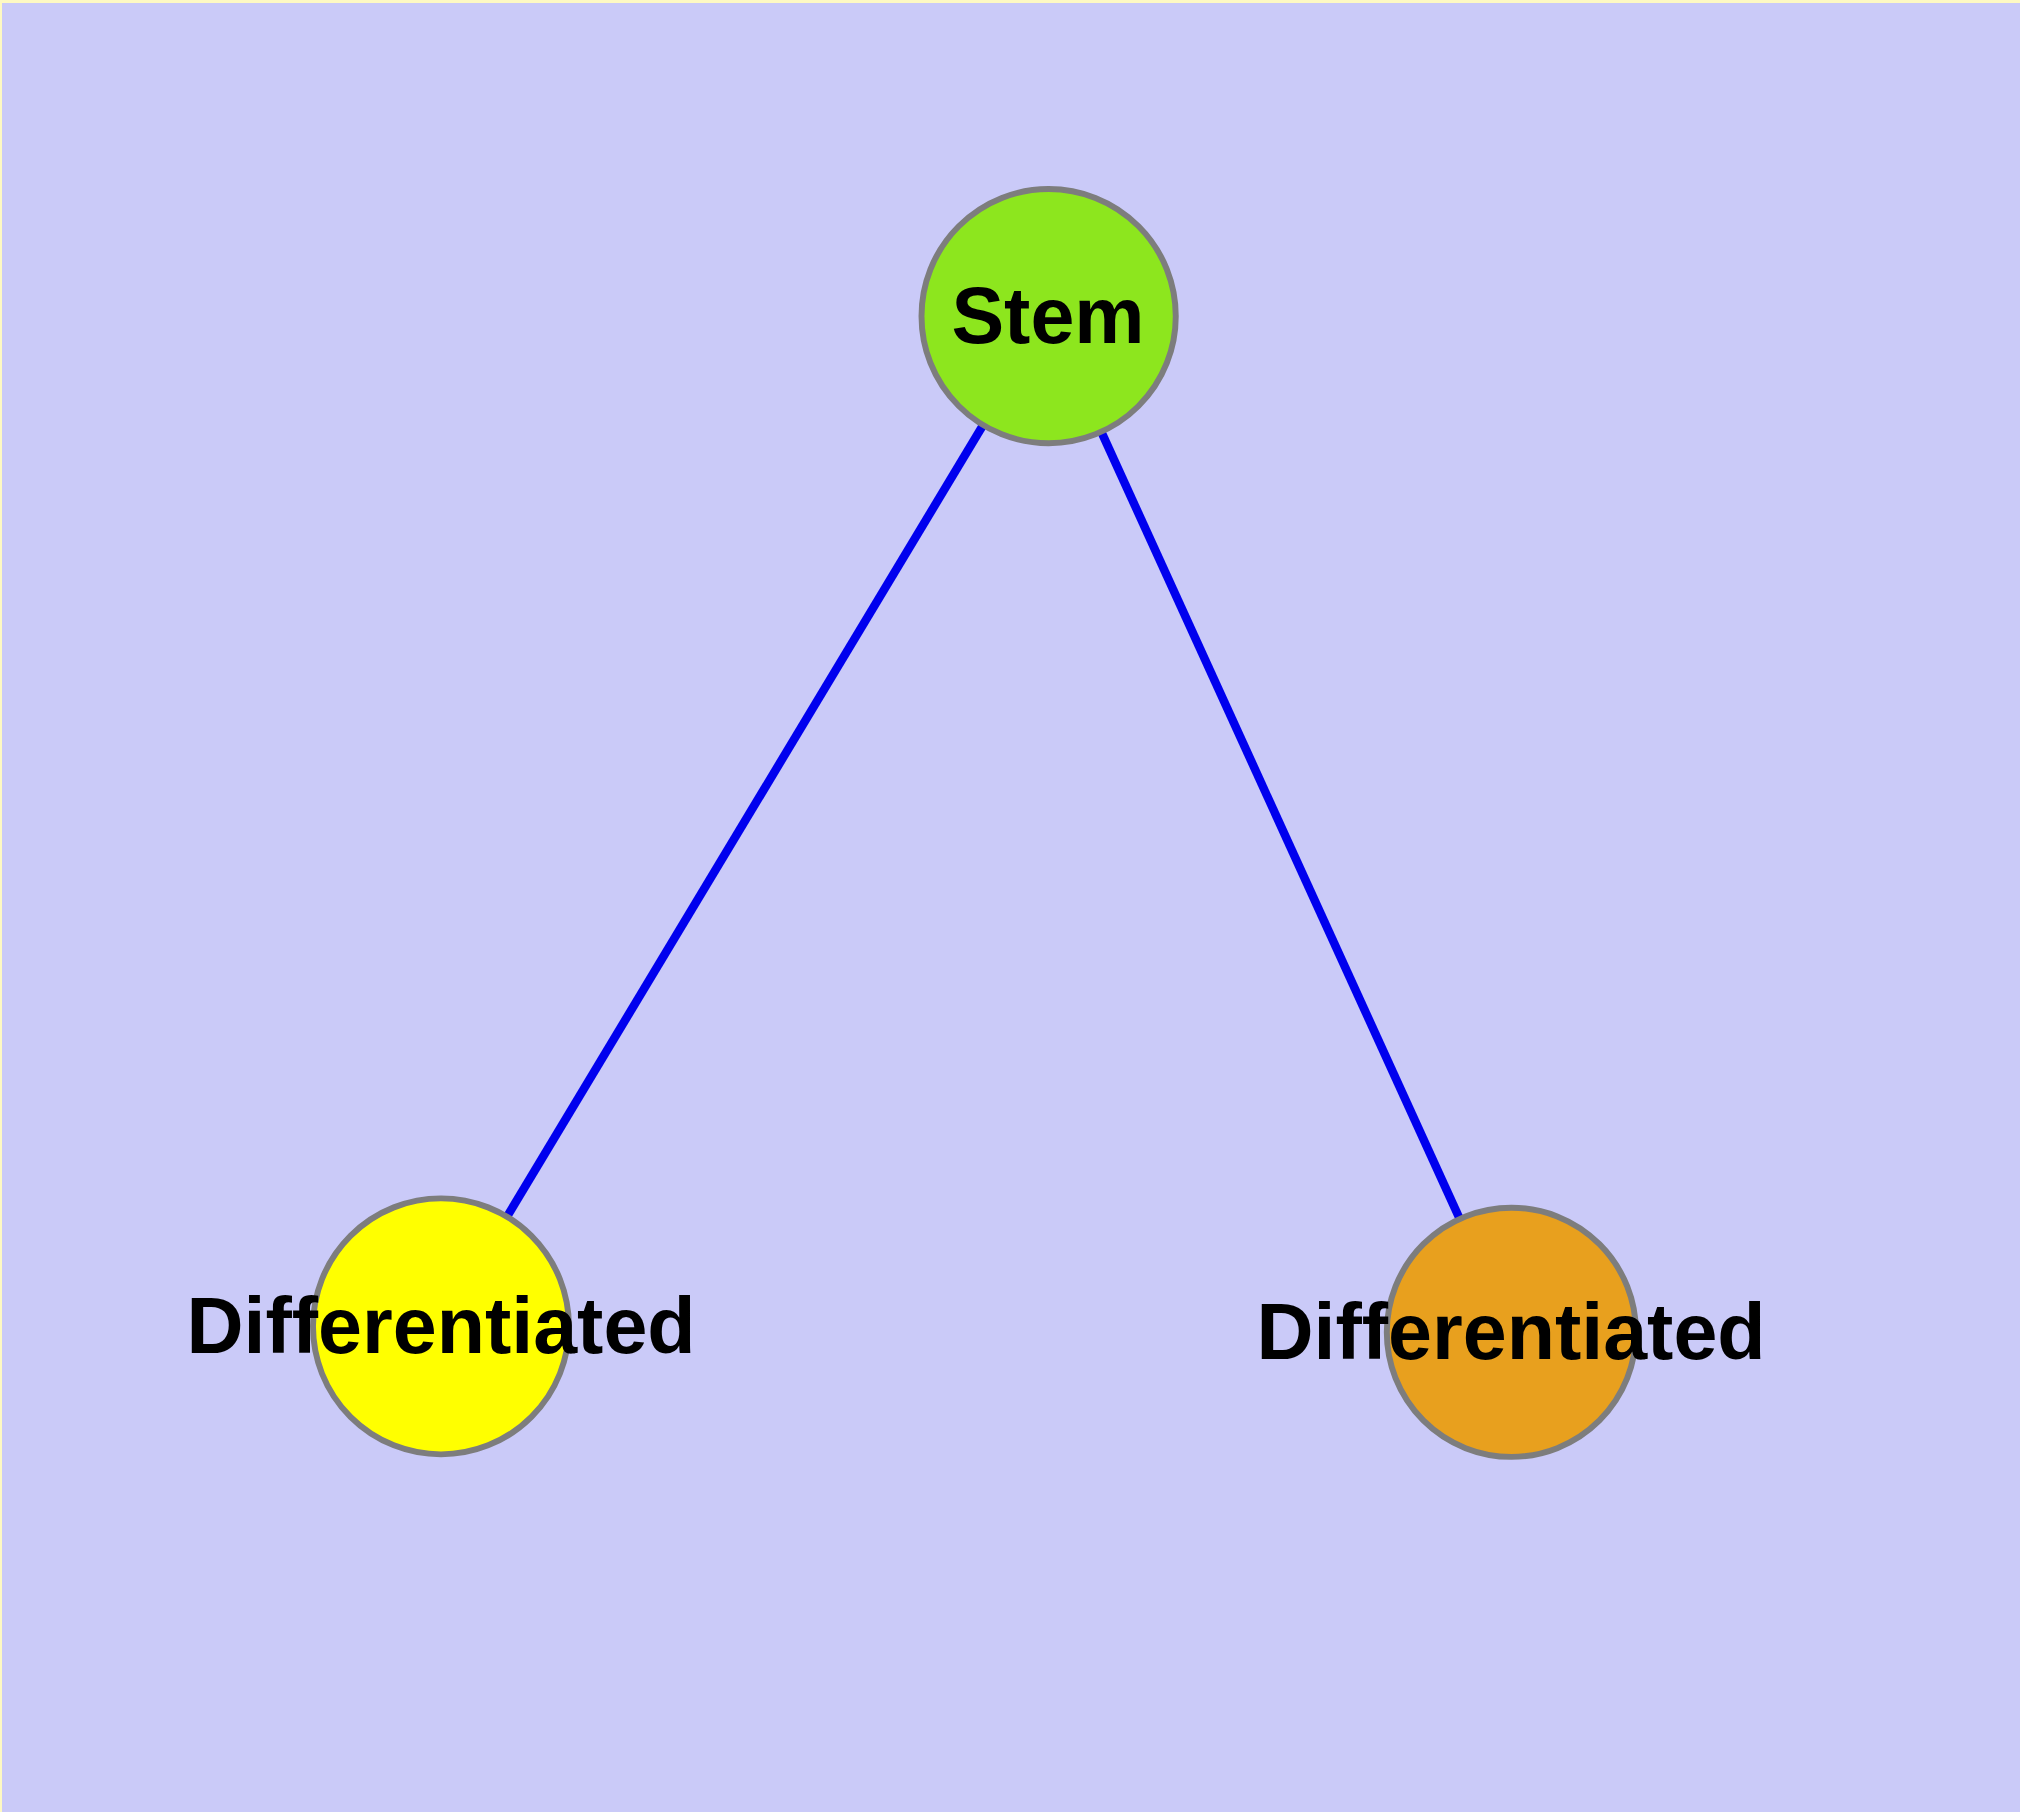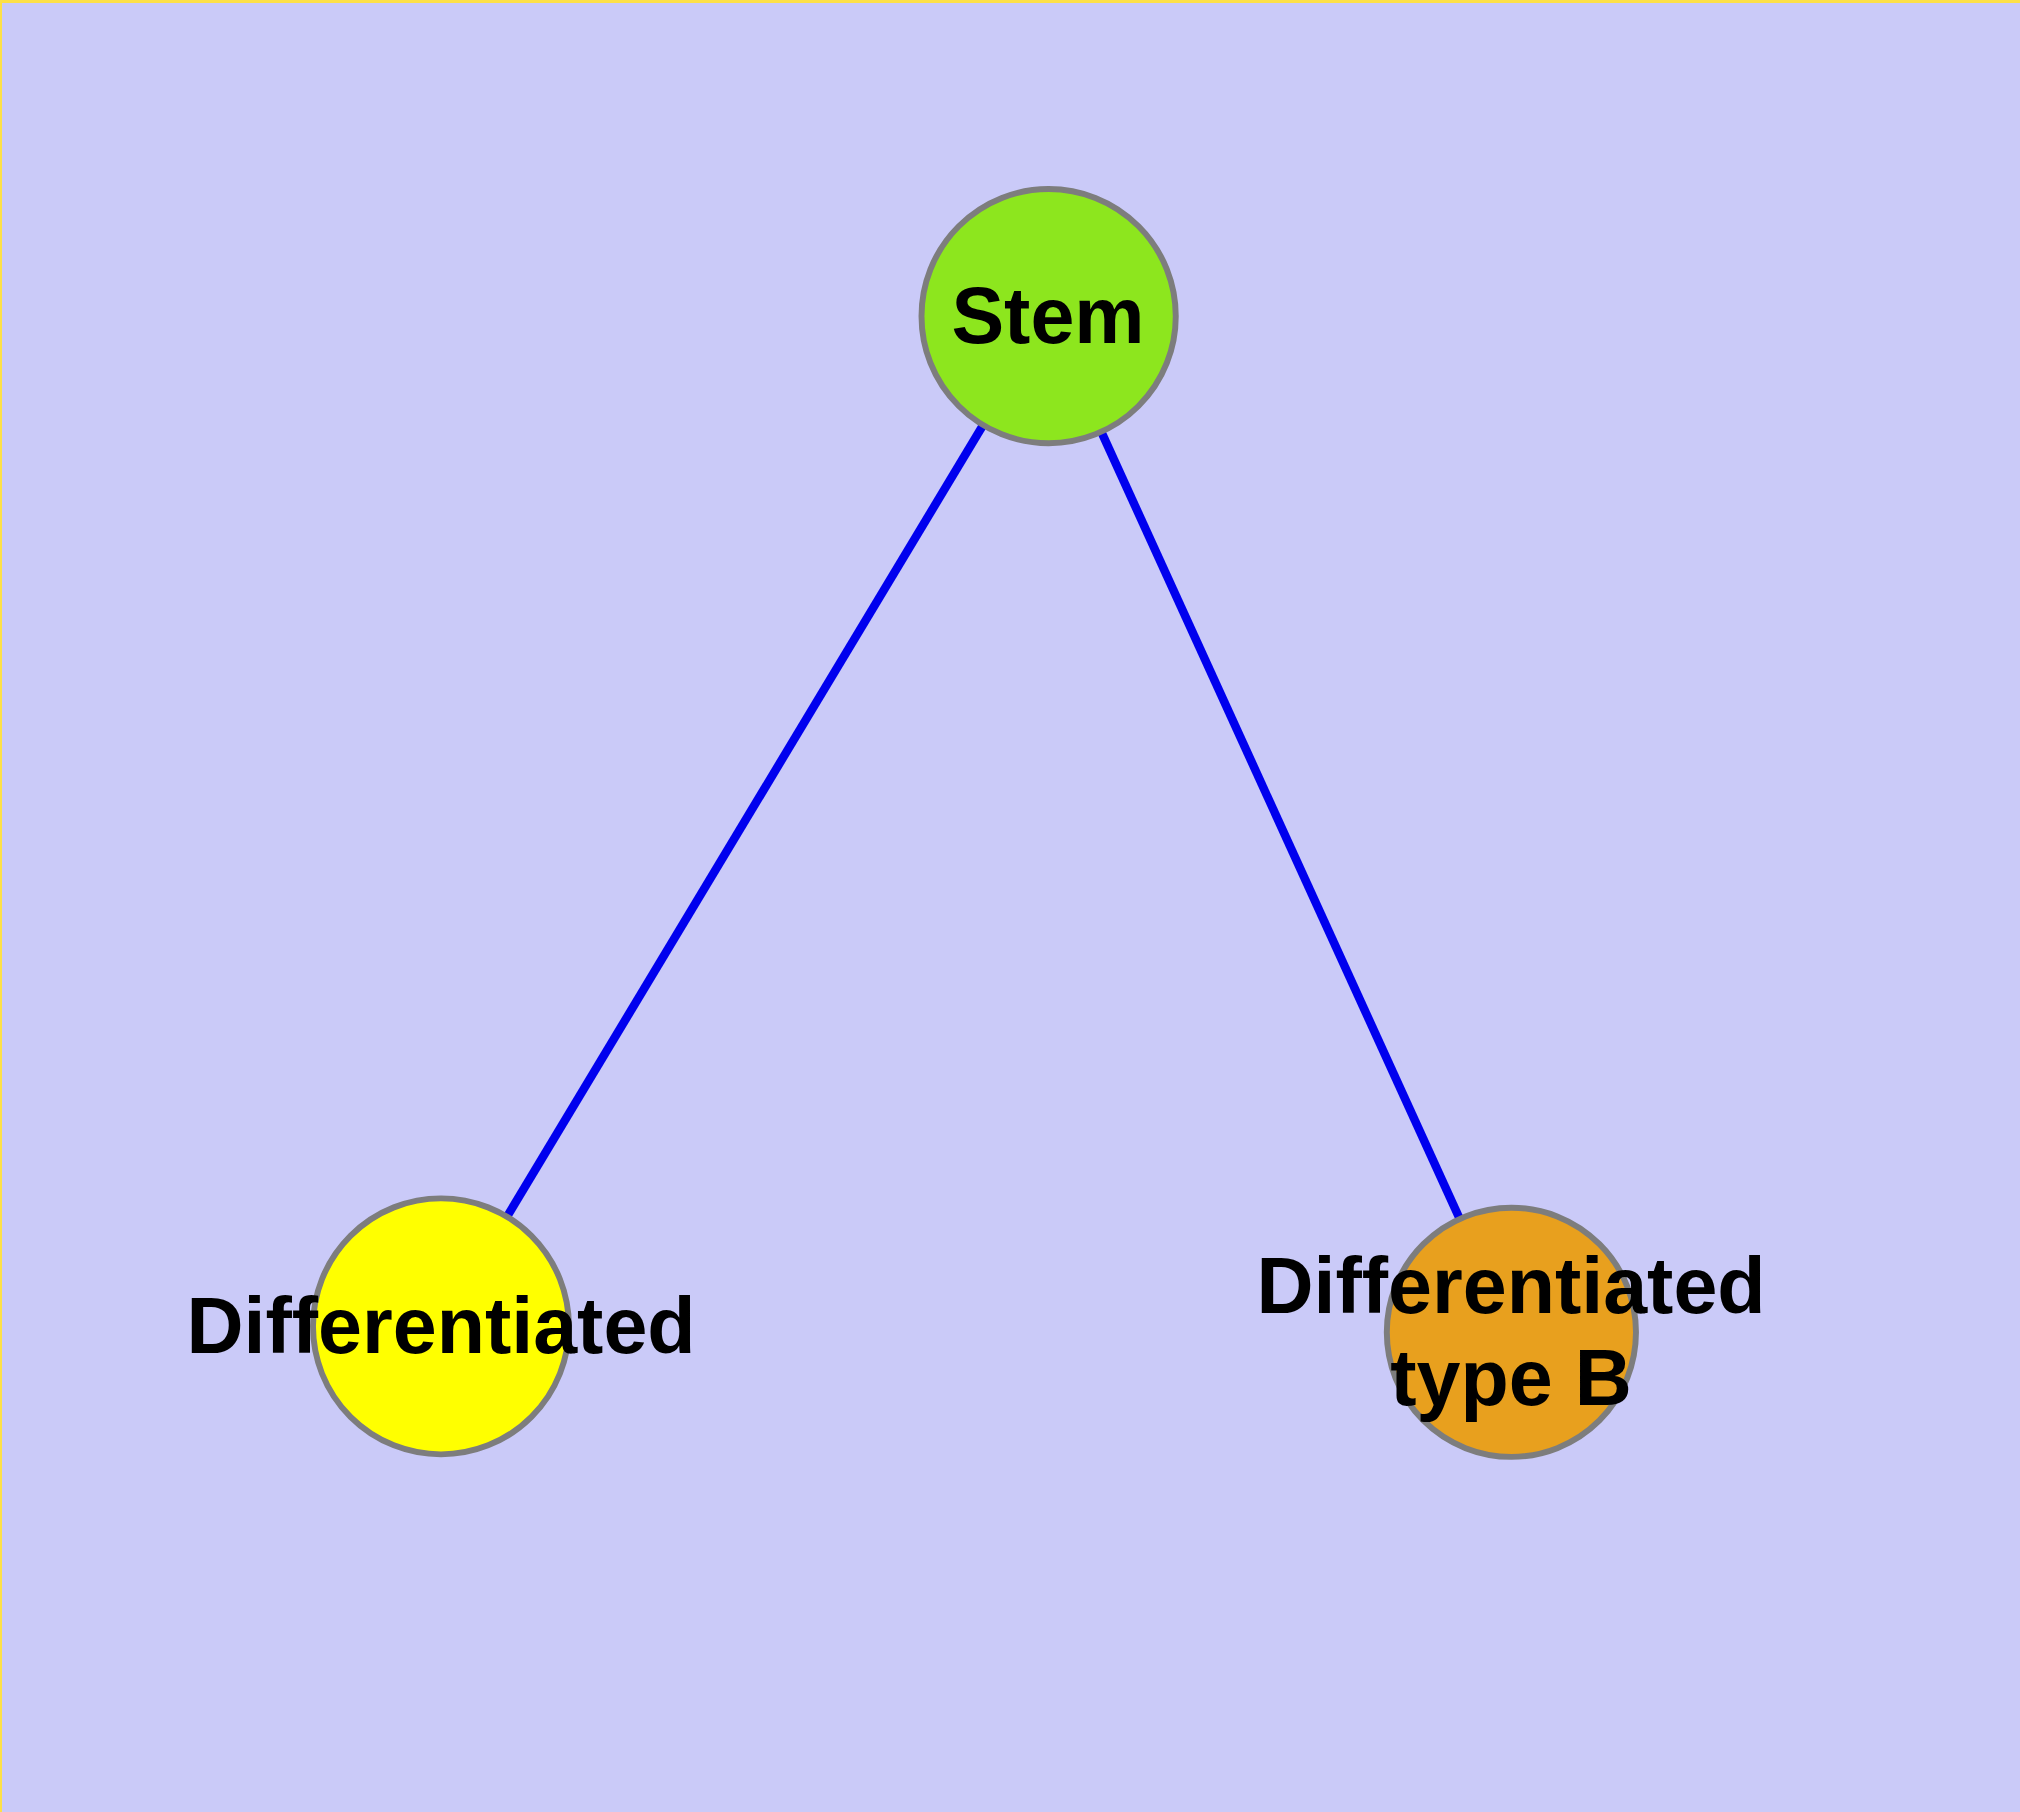--- a/index.html
+++ b/index.html
@@ -6,21 +6,21 @@
     margin: 0;
     padding: 0;
     background: #ffffff;
     font-family: "Liberation Sans", sans-serif;
   }
   #canvas {
     position: relative;
     width: 2021px;
     height: 1812px;
     overflow: hidden;
-    background: #fde047;
+    background: #fef9c3;
   }
   #plot-bg {
     position: absolute;
     left: 1.7px;
     top: 2.5px;
     right: 0;
     bottom: 0;
   }
   #graph-svg {
     position: absolute;
@@ -58,16 +58,15 @@
   <div class="node-label" style="left: 1048px; top: 316px; color: rgb(0, 0, 0);">
     <div>Stem</div>
   </div>
 
   <div class="node-label" style="left: 441px; top: 1326px; color: rgb(0, 0, 0);">
     <div>Differentiated</div>
   </div>
 
   <div class="node-label" style="left: 1511px; top: 1332px; color: rgb(0, 0, 0);">
     <div>Differentiated</div>
-    <div>type B</div>
   </div>
 </div>
 
 
 </body></html>

